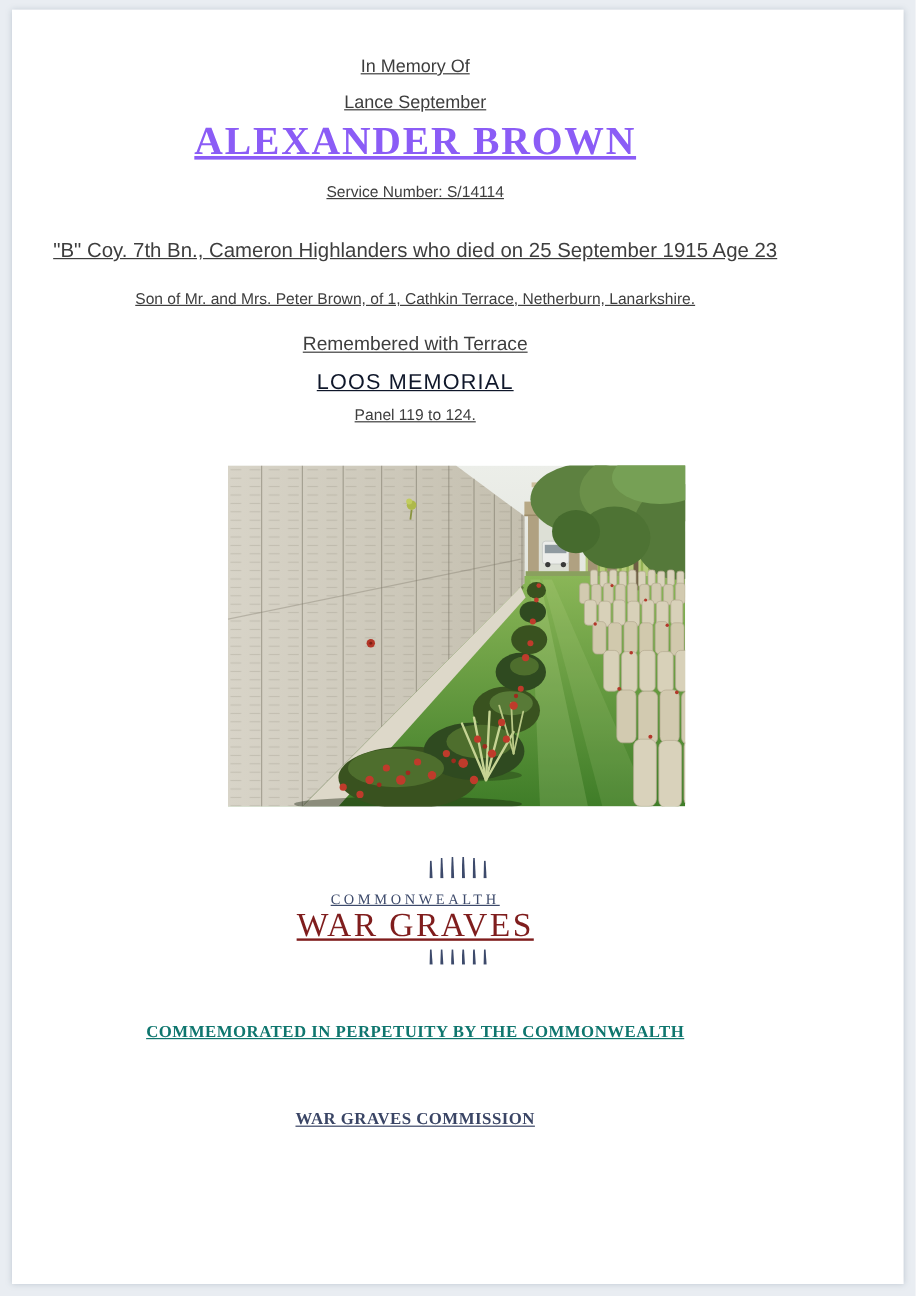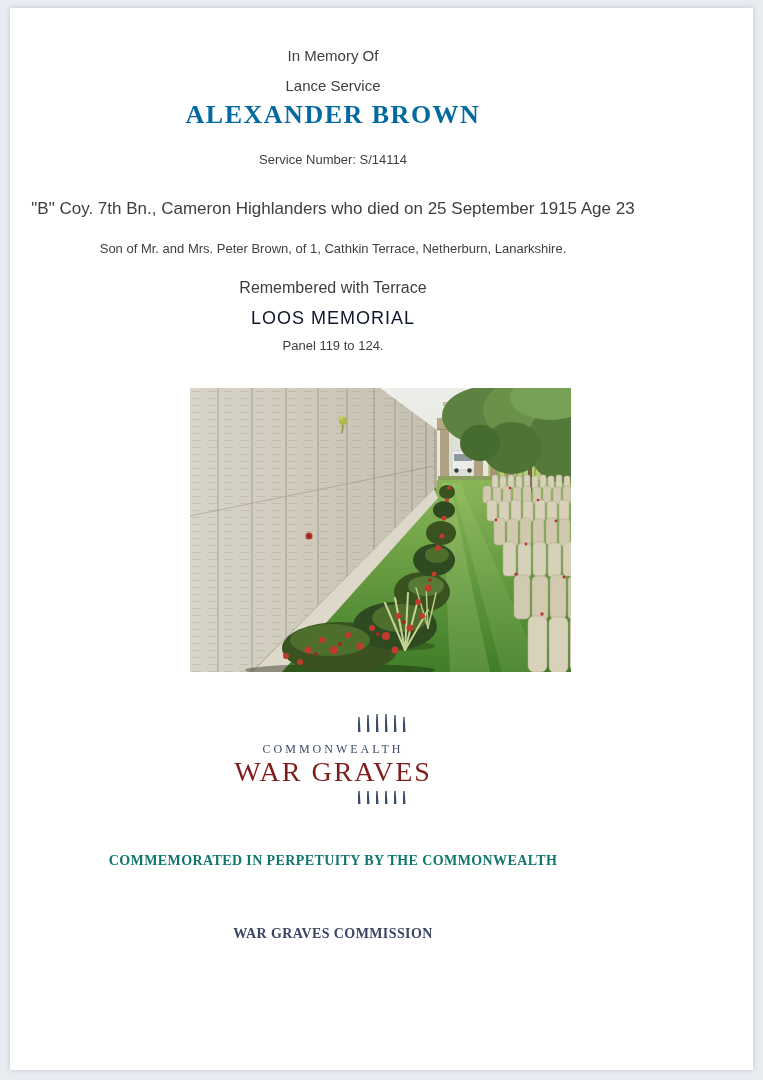--- a/index.html
+++ b/index.html
@@ -4,25 +4,25 @@
 <style>
   html,body{margin:0;padding:0;}
   body{
     width:763px;height:1080px;background:#e9edf2;position:relative;overflow:hidden;
     font-family:"Liberation Sans",sans-serif;
   }
   .page{
     position:absolute;left:10px;top:8px;width:743px;height:1062px;
     background:#ffffff;box-shadow:0 0 5px rgba(110,125,145,.35);
   }
-  .t{position:absolute;left:4px;width:658px;text-align:center;color:#3e3e3e;line-height:1.15;}
+  .t{position:absolute;left:17px;width:658px;text-align:center;color:#3e3e3e;line-height:1.15;text-decoration:underline;}
   #in-memory   {top:47px;  font-size:15px;}
   #rank        {top:77px;  font-size:15px;}
   #name        {top:100px; font-family:"Liberation Serif",serif;font-weight:700;
-                font-size:26px;letter-spacing:1.5px;color:#0369a1;}
+                font-size:33px;letter-spacing:1.5px;color:#8b5cf6;}
   #service     {top:153px; font-size:13px;}
   #unit        {top:199px; font-size:17px;}
   #family      {top:242px; font-size:13px;}
   #remembered  {top:279px; font-size:16px;}
   #memorial    {top:308px; font-size:18px;letter-spacing:1px;color:#0f172a;}
   #panel       {top:339px; font-size:13px;}
   .photo{position:absolute;left:190px;top:388px;width:381px;height:284px;}
   .photo svg{display:block;width:381px;height:284px;}
   .ticks{position:absolute;left:0;width:763px;display:flex;justify-content:center;gap:6px;}
   .ticks-top{top:714px;}
@@ -43,21 +43,21 @@
            font-size:14px;letter-spacing:.4px;color:#0f766e;}
   #footer2{top:878px;font-family:"Liberation Serif",serif;font-weight:700;
            font-size:14px;letter-spacing:.4px;color:#3a4565;margin-top:48px;}
 </style>
 </head>
 <body>
 
 <div class="page"></div>
 
 <div class="t" id="in-memory">In Memory Of</div>
-<div class="t" id="rank">Lance Service</div>
+<div class="t" id="rank">Lance September</div>
 <div class="t" id="name">ALEXANDER BROWN</div>
 <div class="t" id="service">Service Number: S/14114</div>
 <div class="t" id="unit">"B" Coy. 7th Bn., Cameron Highlanders who died on 25 September 1915 Age 23</div>
 <div class="t" id="family">Son of Mr. and Mrs. Peter Brown, of 1, Cathkin Terrace, Netherburn, Lanarkshire.</div>
 <div class="t" id="remembered">Remembered with Terrace</div>
 <div class="t" id="memorial">LOOS MEMORIAL</div>
 <div class="t" id="panel">Panel 119 to 124.</div>
 
 <div class="photo">
   <svg viewBox="0 0 381 284" xmlns="http://www.w3.org/2000/svg">

